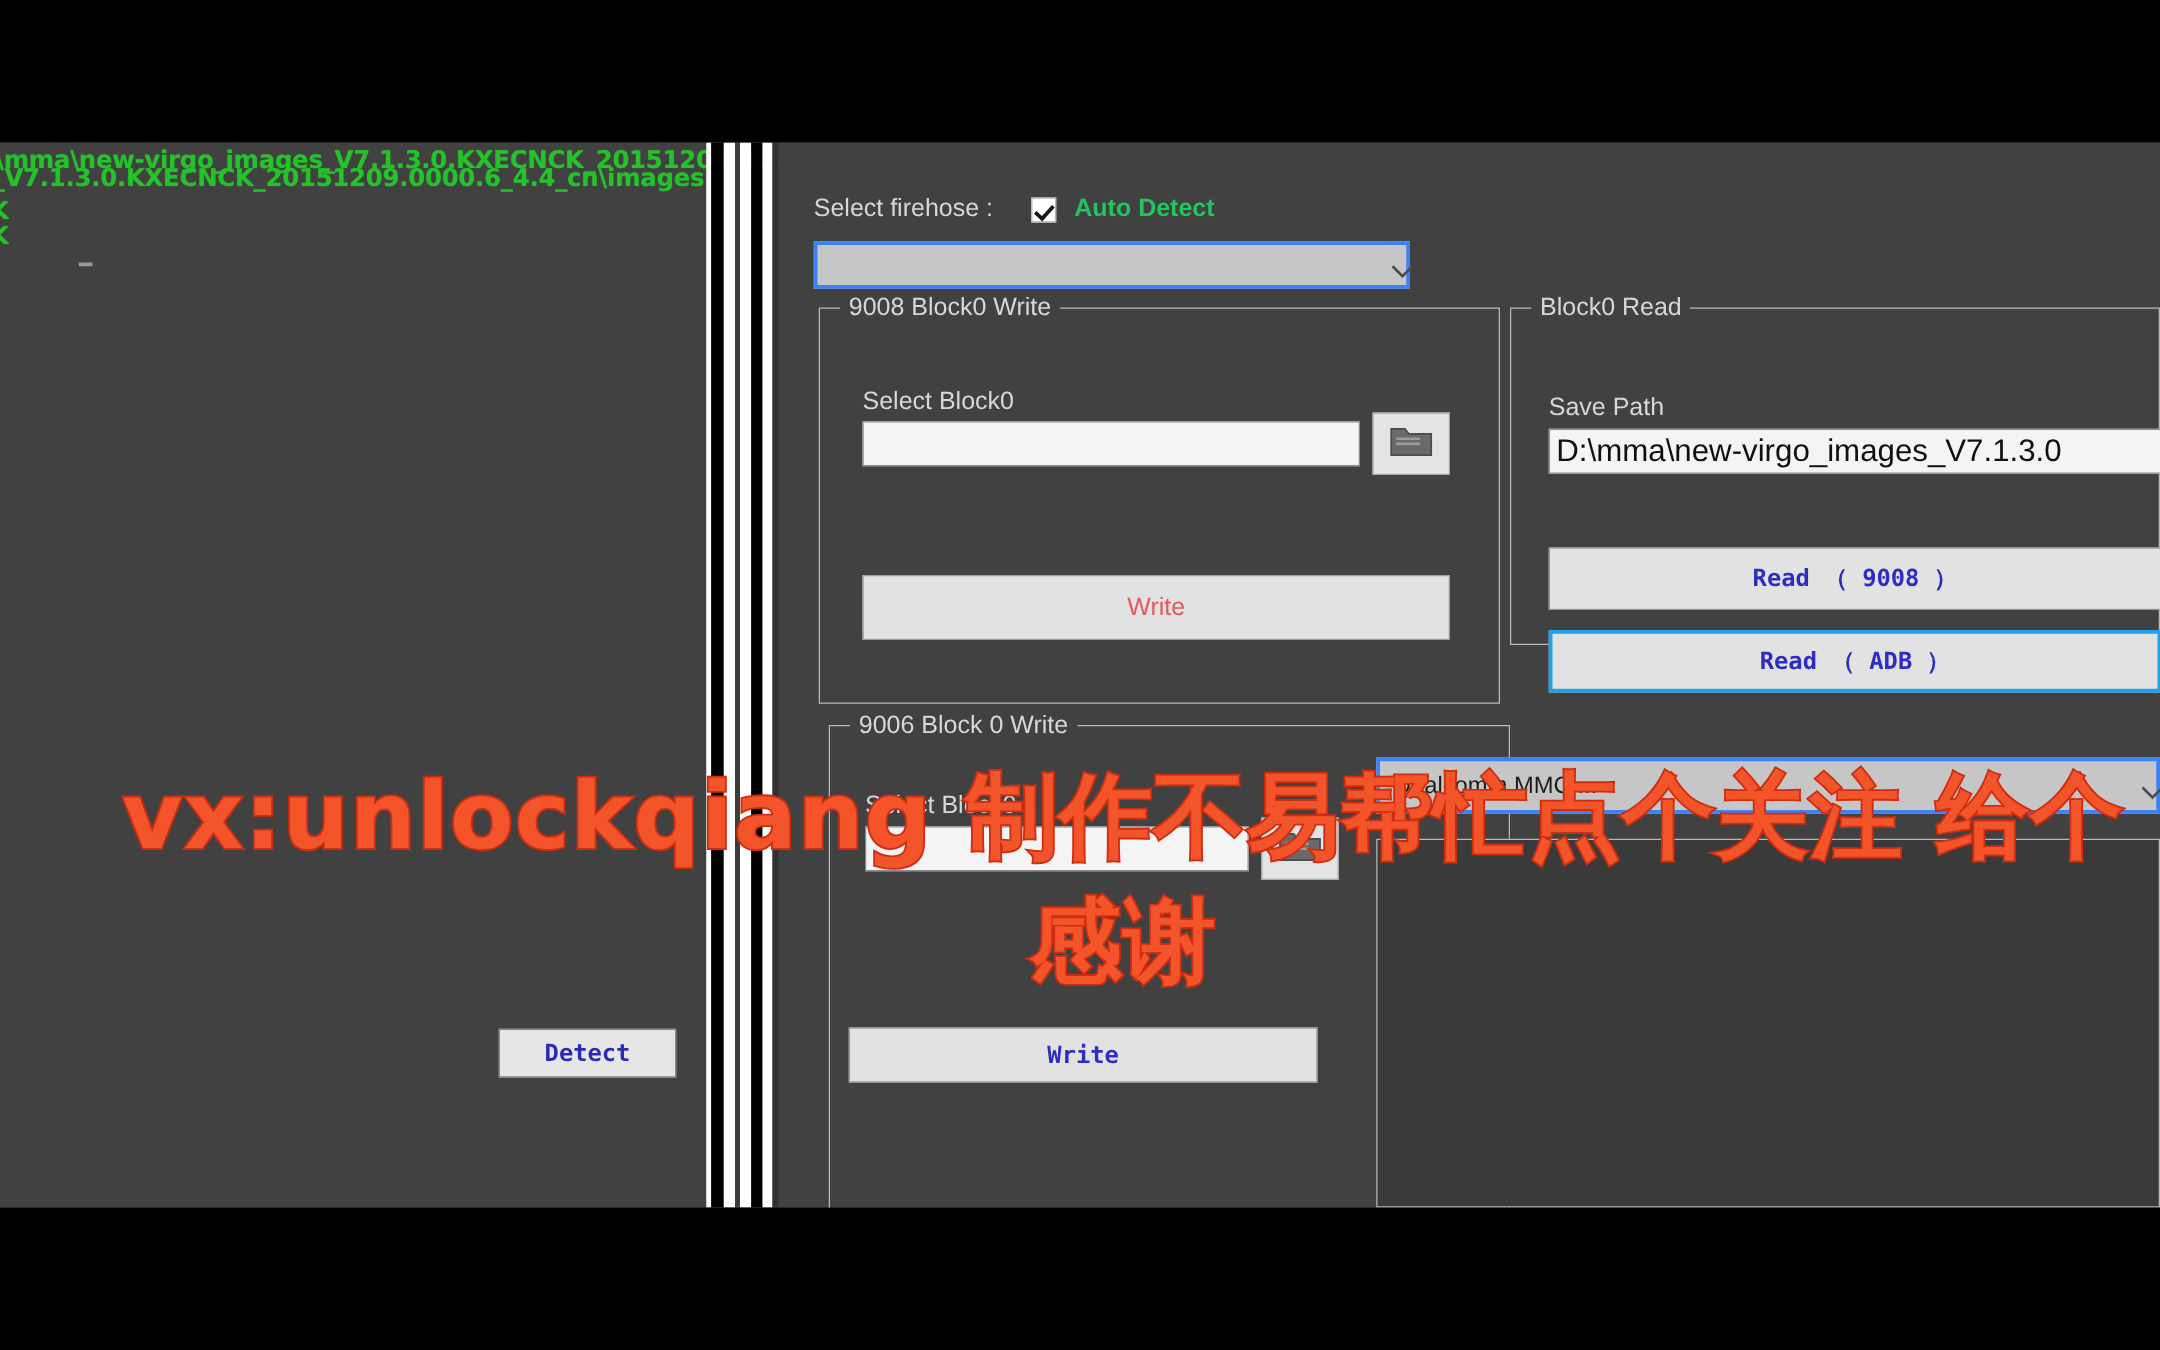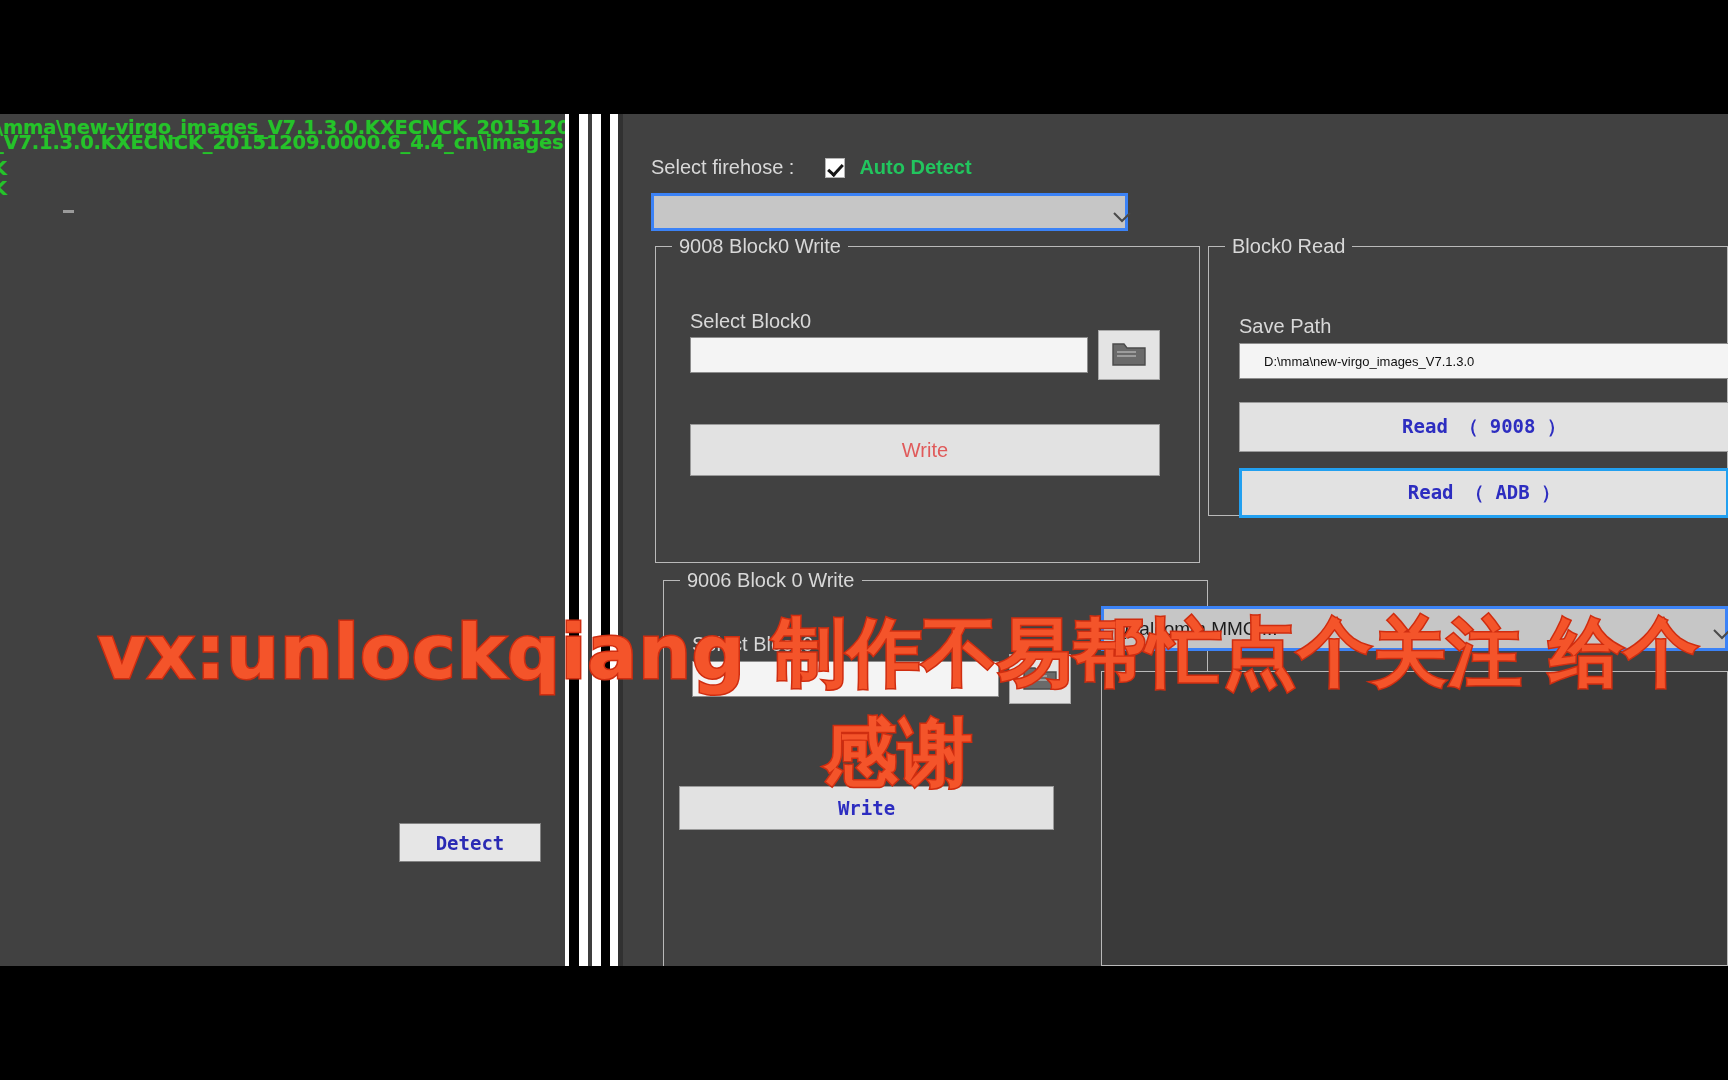--- a/index.html
+++ b/index.html
@@ -168,23 +168,23 @@
     color: #d8d8d8;
     font-size: 20px;
     white-space: nowrap;
   }
 
   .txtfield {
     position: absolute;
     background: #f4f4f4;
     border: 1px solid #8c8c8c;
     box-sizing: border-box;
-    font-size: 13px;
+    font-size: 25px;
     color: #101010;
-    padding: 0 24px;
+    padding: 0 5px;
     display: flex; align-items: center;
     white-space: nowrap;
     overflow: hidden;
     font-family: "Liberation Sans", sans-serif;
   }
 
   .folder-btn {
     position: absolute;
     background: #e4e4e4;
     border: 1px solid #a8a8a8;
@@ -194,20 +194,21 @@
 
   .btn {
     position: absolute;
     background: #e2e2e2;
     border: 1px solid #9a9a9a;
     box-sizing: border-box;
     display: flex; align-items: center; justify-content: center;
     font-family: "DejaVu Sans Mono", monospace;
     font-size: 19px;
     font-weight: 700;
+    margin-top: 36px;
   }
   .btn.red  { color: #e05a5a; font-family:"Liberation Sans", sans-serif; font-weight:400; font-size:20px;}
   .btn.blue { color: #2d2dc0; }
   .btn.focus-ring { border: 3px solid #22a0f0; }
 
   .listbox {
     position: absolute;
     background: #3a3a3a;
     border: 1px solid #b9b9b9;
     box-sizing: border-box;

